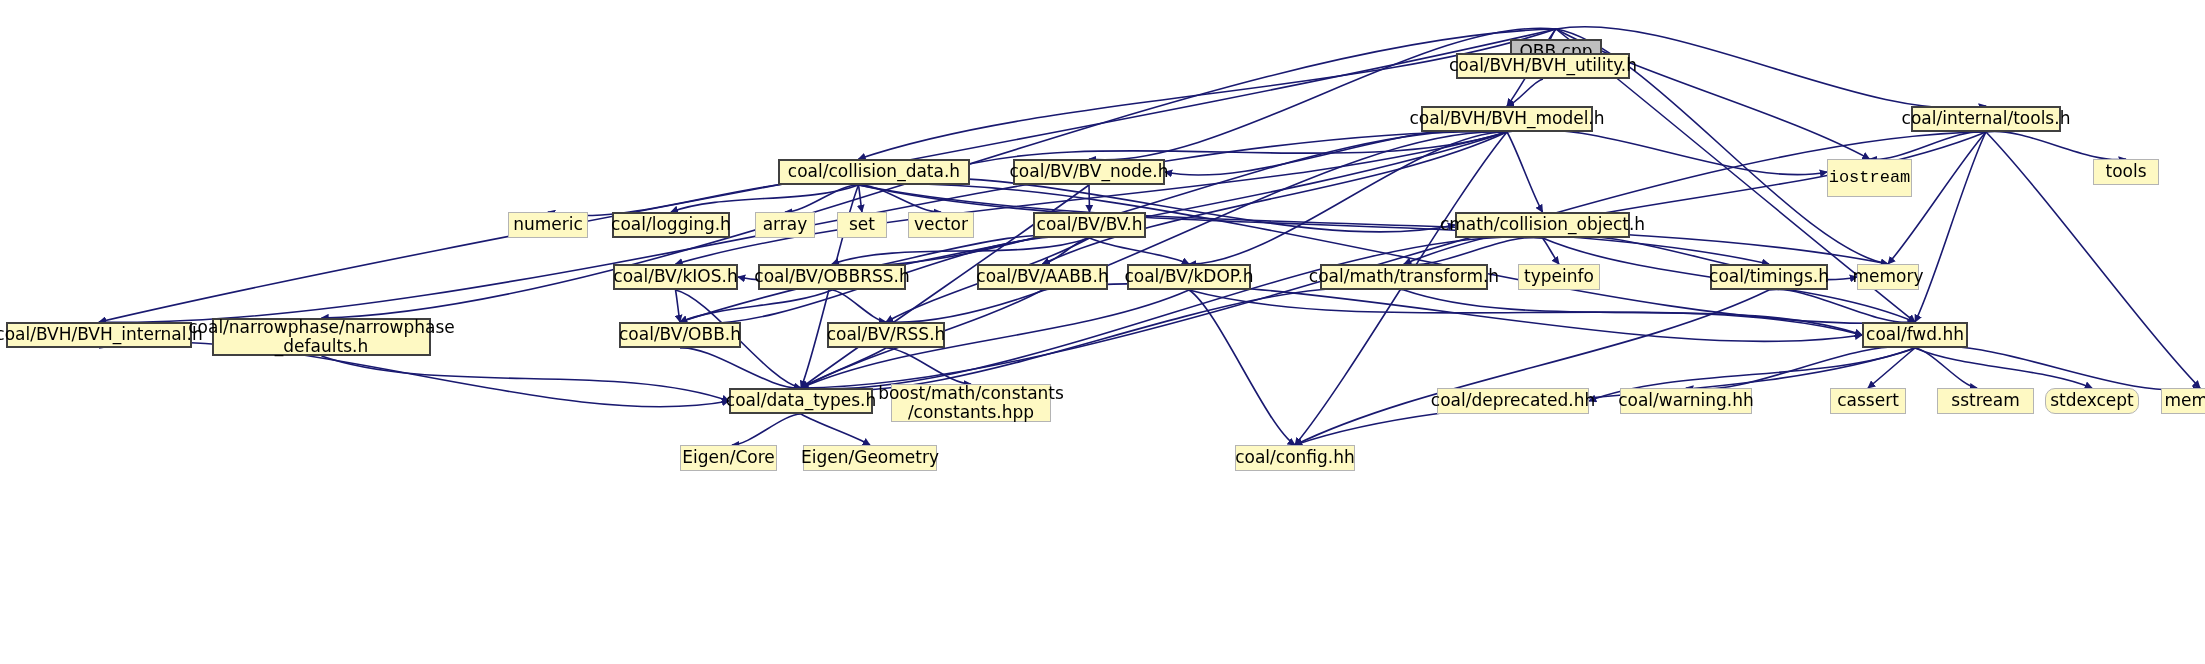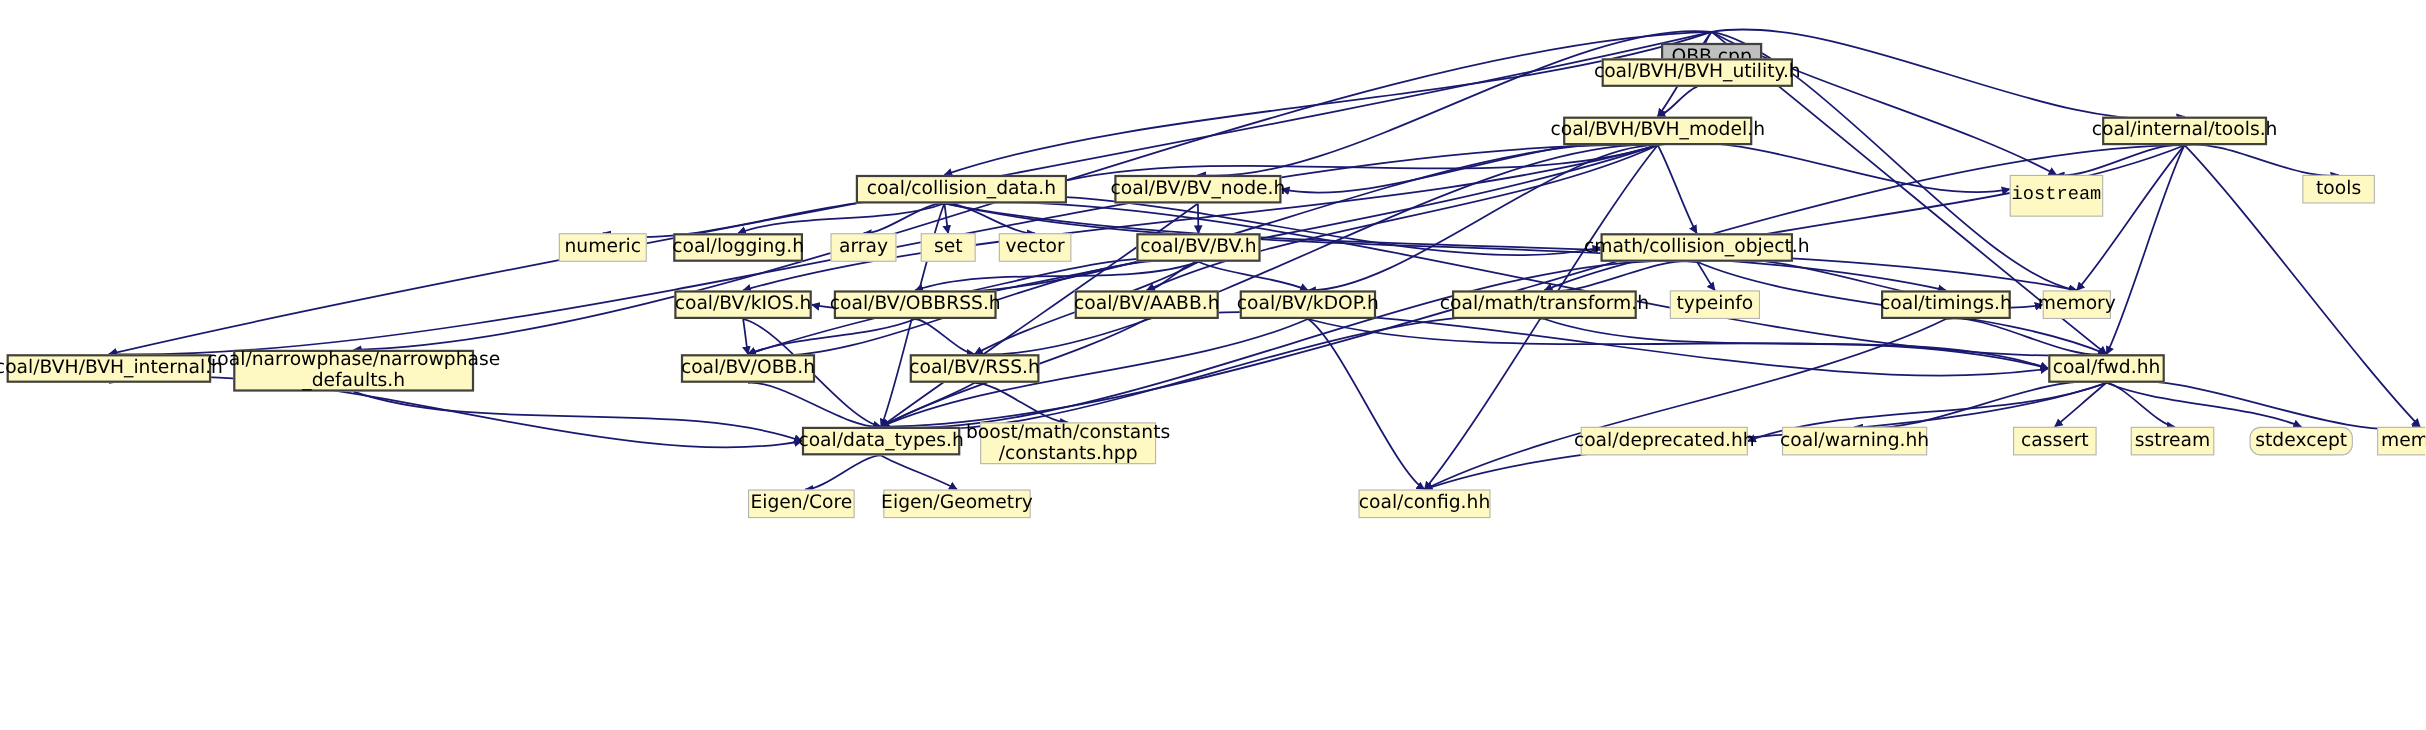--- a/index.html
+++ b/index.html
@@ -136,20 +136,20 @@
 _defaults.h</div>
       <div class="node local" style="left: 619px; top: 322px; width: 122px; height: 26px;">coal/BV/OBB.h</div>
       <div class="node local" style="left: 827px; top: 322px; width: 118px; height: 26px;">coal/BV/RSS.h</div>
       <div class="node local" style="left: 1862px; top: 322px; width: 106px; height: 26px;">coal/fwd.hh</div>
       <div class="node local" style="left: 729px; top: 388px; width: 144px; height: 26px;">coal/data_types.h</div>
       <div class="node system two" style="left: 891px; top: 384px; width: 160px; height: 38px;">boost/math/constants
 /constants.hpp</div>
       <div class="node system" style="left: 1437px; top: 388px; width: 152px; height: 26px;">coal/deprecated.hh</div>
       <div class="node system" style="left: 1620px; top: 388px; width: 132px; height: 26px;">coal/warning.hh</div>
       <div class="node system" style="left: 1830px; top: 388px; width: 76px; height: 26px;">cassert</div>
-      <div class="node system" style="left: 1937px; top: 388px; width: 76px; height: 26px;">sstream</div>
+      <div class="node system" style="left: 1937px; top: 388px; width: 97px; height: 26px;">sstream</div>
       <div class="node system" style="left: 2045px; top: 388px; width: 94px; height: 26px; border-radius: 10px;">stdexcept</div>
       <div class="node system" style="left: 2161px; top: 388px; width: 78px; height: 26px;">memory</div>
       <div class="node system" style="left: 680px; top: 445px; width: 97px; height: 26px;">Eigen/Core</div>
       <div class="node system" style="left: 803px; top: 445px; width: 134px; height: 26px;">Eigen/Geometry</div>
       <div class="node system" style="left: 1235px; top: 445px; width: 120px; height: 26px;">coal/config.hh</div>
     </div>
 </div>
 
 </body></html>

